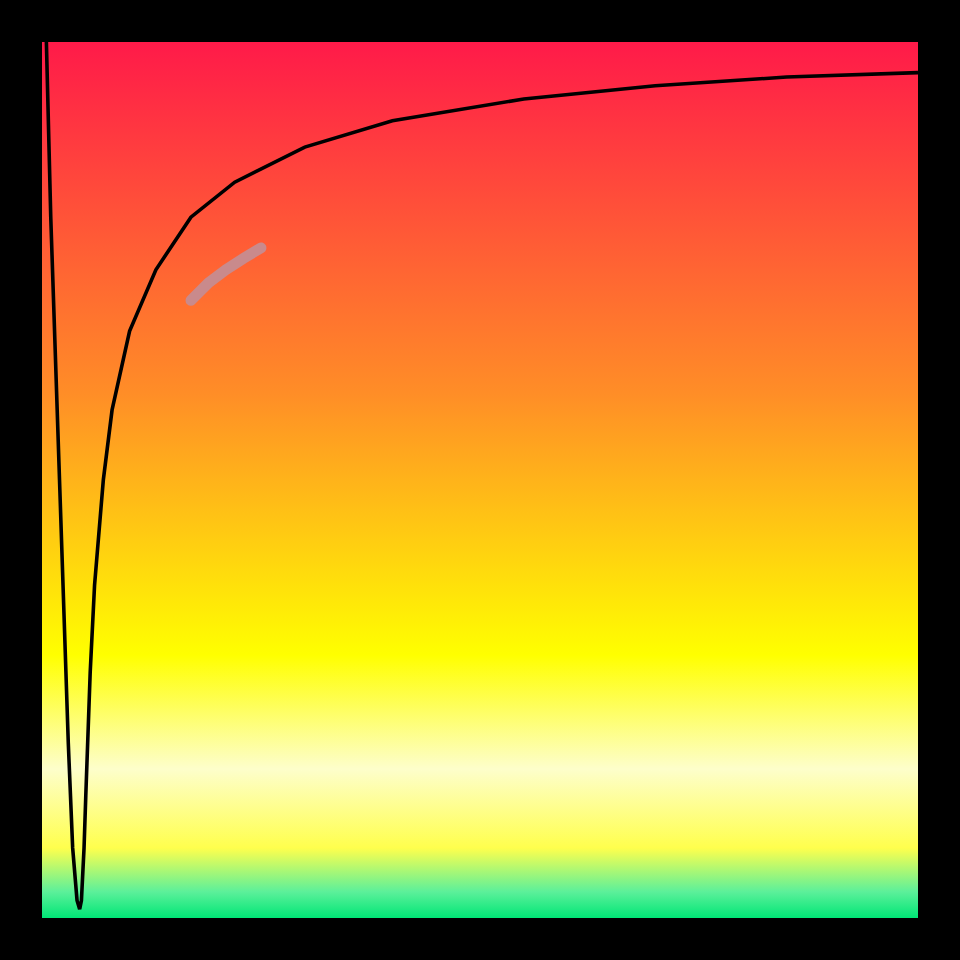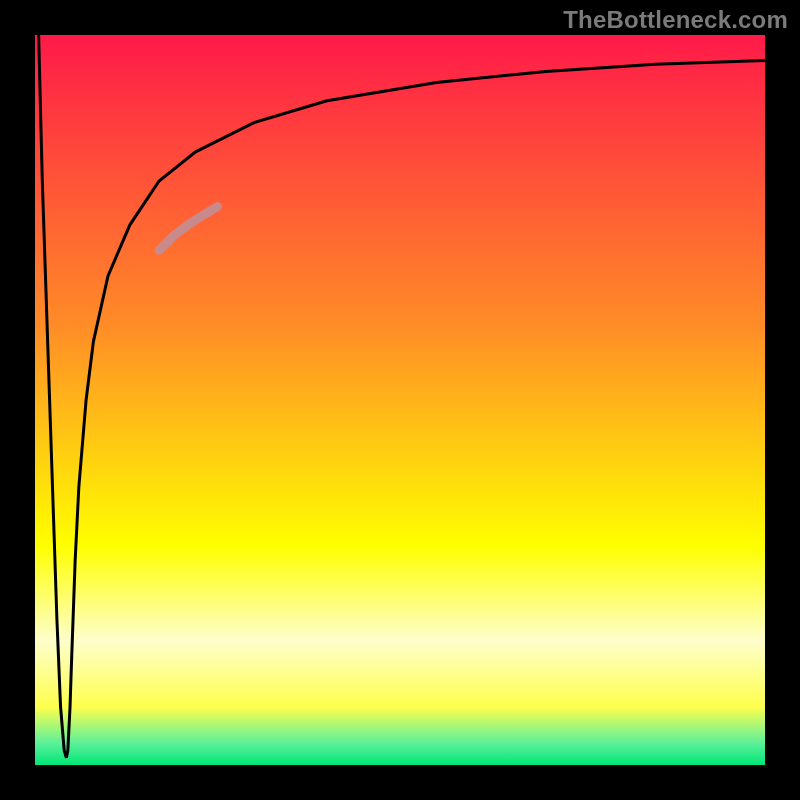--- a/index.html
+++ b/index.html
@@ -36,21 +36,20 @@
     font-size: 24px;
     font-weight: 600;
     letter-spacing: 0.2px;
     user-select: none;
   }
 </style>
 </head>
 <body>
 
 <div class="frame">
-  <div class="watermark">TheBottleneck.com</div>
 
   <div class="plot-area">
     <svg id="plot-svg" width="730" height="730" viewBox="0 0 730 730">
       <defs>
         <linearGradient id="bg-grad" x1="0" y1="0" x2="0" y2="1">
             <stop offset="0.0%" stop-color="#ff1a49"></stop>
             <stop offset="40.0%" stop-color="#ff8d27"></stop>
             <stop offset="70.0%" stop-color="#ffff00"></stop>
             <stop offset="83.0%" stop-color="#fdfecb"></stop>
             <stop offset="92.0%" stop-color="#ffff4d"></stop>

